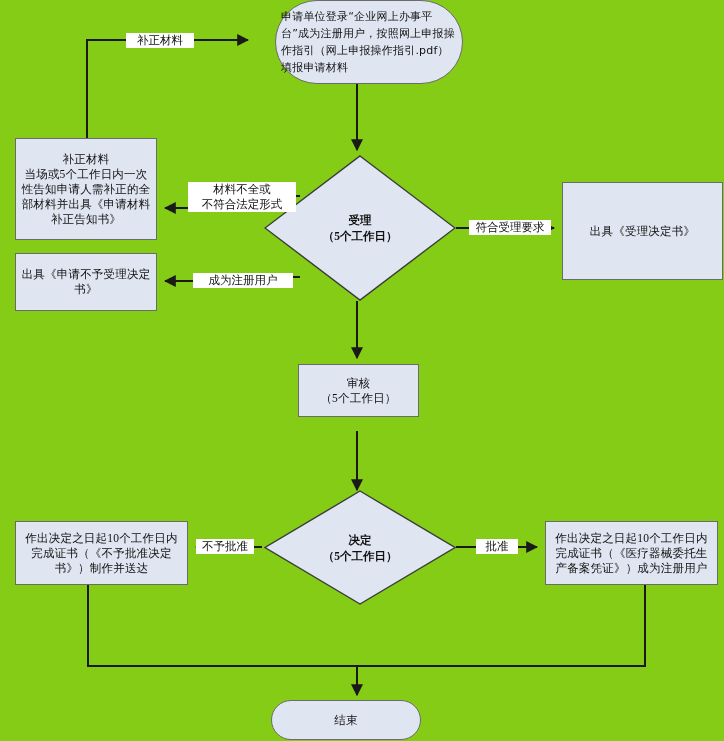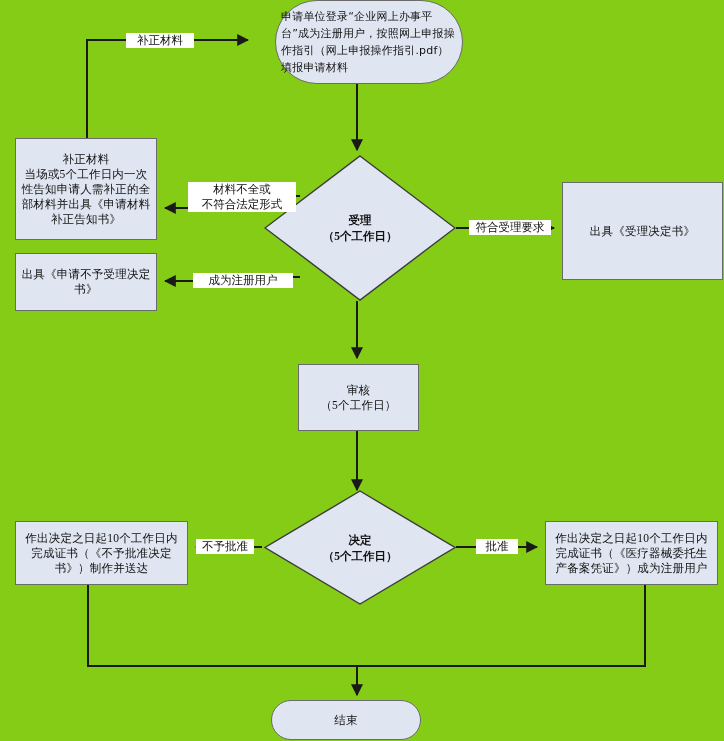--- a/index.html
+++ b/index.html
@@ -141,21 +141,21 @@
       <polygon points="96,1 191,73 96,145 1,73" fill="#dfe5f1" stroke="#3b3b3b" stroke-width="1.4"></polygon>
     </svg>
     <span class="txt">受理
 （5个工作日）</span>
   </div>
 
   <div class="node" style="left:562px; top:182px; width:161px; height:98px;font-family:Liberation Mono, monospace;">
     <span class="txt">出具《受理决定书》</span>
   </div>
 
-  <div class="node" style="left:298px; top:364px; width:121px; height:67px;justify-content:center;">
+  <div class="node" style="left:298px; top:364px; width:121px; height:53px;justify-content:center;">
     <span class="txt">审核
 （5个工作日）</span>
   </div>
 
   <div class="diamond-wrap" style="left:264px; top:490px; width:192px; height:115px;">
     <svg class="dshape" width="192" height="115" viewBox="0 0 192 115">
       <polygon points="96,1 191,57.5 96,114 1,57.5" fill="#dfe5f1" stroke="#3b3b3b" stroke-width="1.4"></polygon>
     </svg>
     <span class="txt">决定
 （5个工作日）</span>

